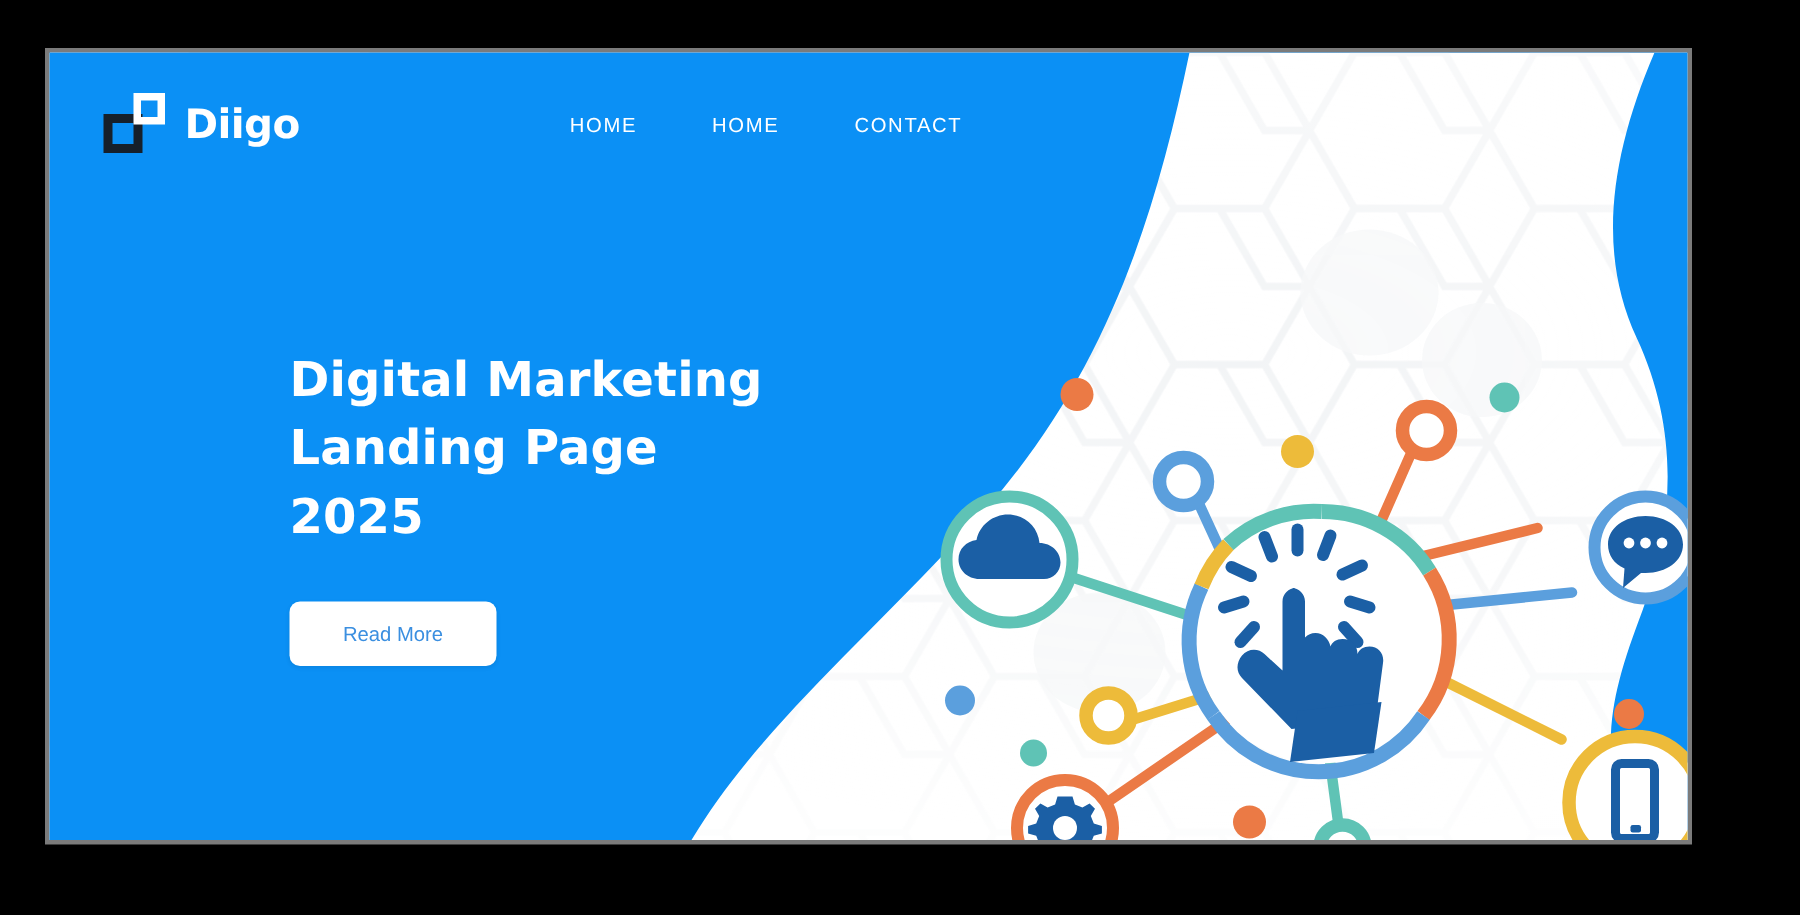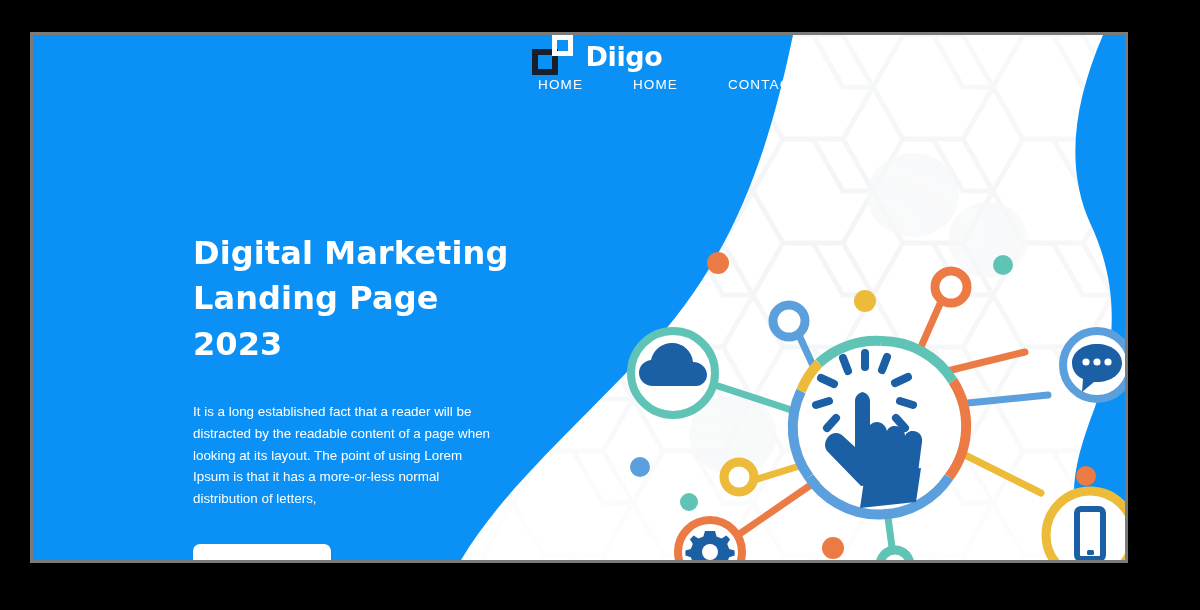--- a/index.html
+++ b/index.html
@@ -59,21 +59,20 @@
 
   
   .site-header {
     position: absolute;
     left: 0; top: 0;
     width: 100%;
     height: 96px;
     display: flex;
     align-items: center;
     z-index: 40;
-    flex-direction: column;
   }
   .brand {
     display: flex;
     align-items: center;
     margin-left: 36px;
     gap: 10px;
     cursor: pointer;
   }
   .brand-mark {
     position: relative;
@@ -225,23 +224,22 @@
         <nav class="main-nav">
           <a class="nav-link" href="#">HOME</a>
           <a class="nav-link" href="#">HOME</a>
           <a class="nav-link" href="#">CONTACT</a>
         </nav>
       </header>
 
       <section class="hero-copy">
         <h1 class="hero-title">
           <span>Digital Marketing</span>
-          <span>Landing Page 2023</span>
+          <span>Landing Page 2025</span>
         </h1>
-        <p class="hero-text">It is a long established fact that a reader will be distracted by the readable content of a page when looking at its layout. The point of using Lorem Ipsum is that it has a more-or-less normal distribution of letters,</p>
         <button class="cta-button">Read More</button>
       </section>
 
       <svg class="illustration" viewBox="0 0 540 330">
 
         <g stroke-linecap="round" fill="none">
           <line x1="122" y1="140" x2="232" y2="176" stroke="#5fc3b5" stroke-width="7"></line>
           <line x1="330" y1="132" x2="432" y2="107" stroke="#eb7a45" stroke-width="7"></line>
           <line x1="352" y1="200" x2="448" y2="248" stroke="#edbb3a" stroke-width="7"></line>
           <line x1="225" y1="235" x2="145" y2="290" stroke="#eb7a45" stroke-width="7"></line>

